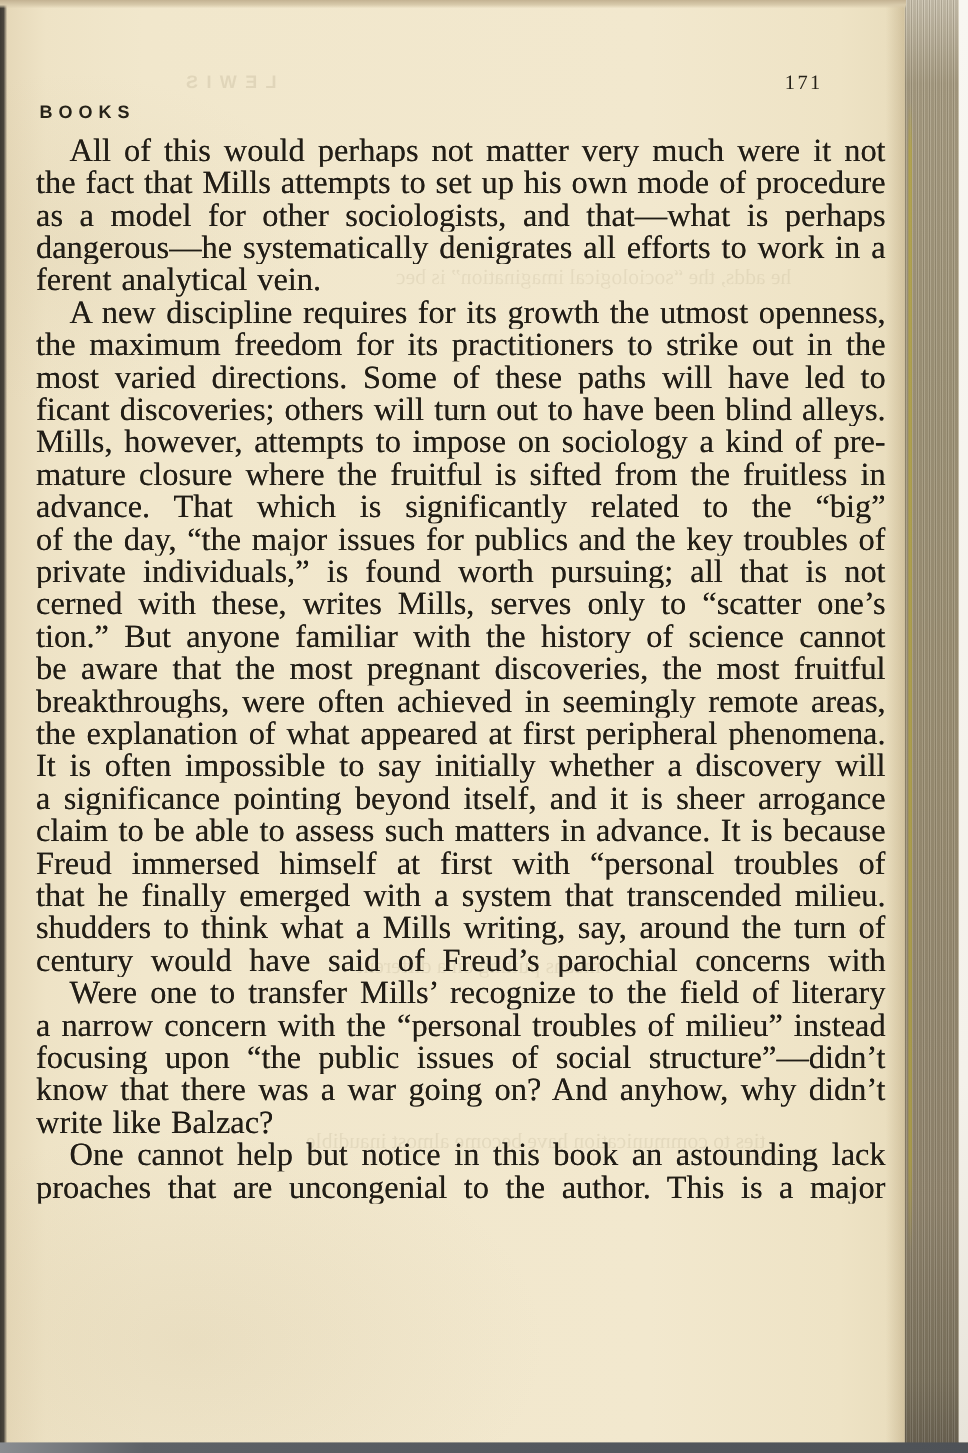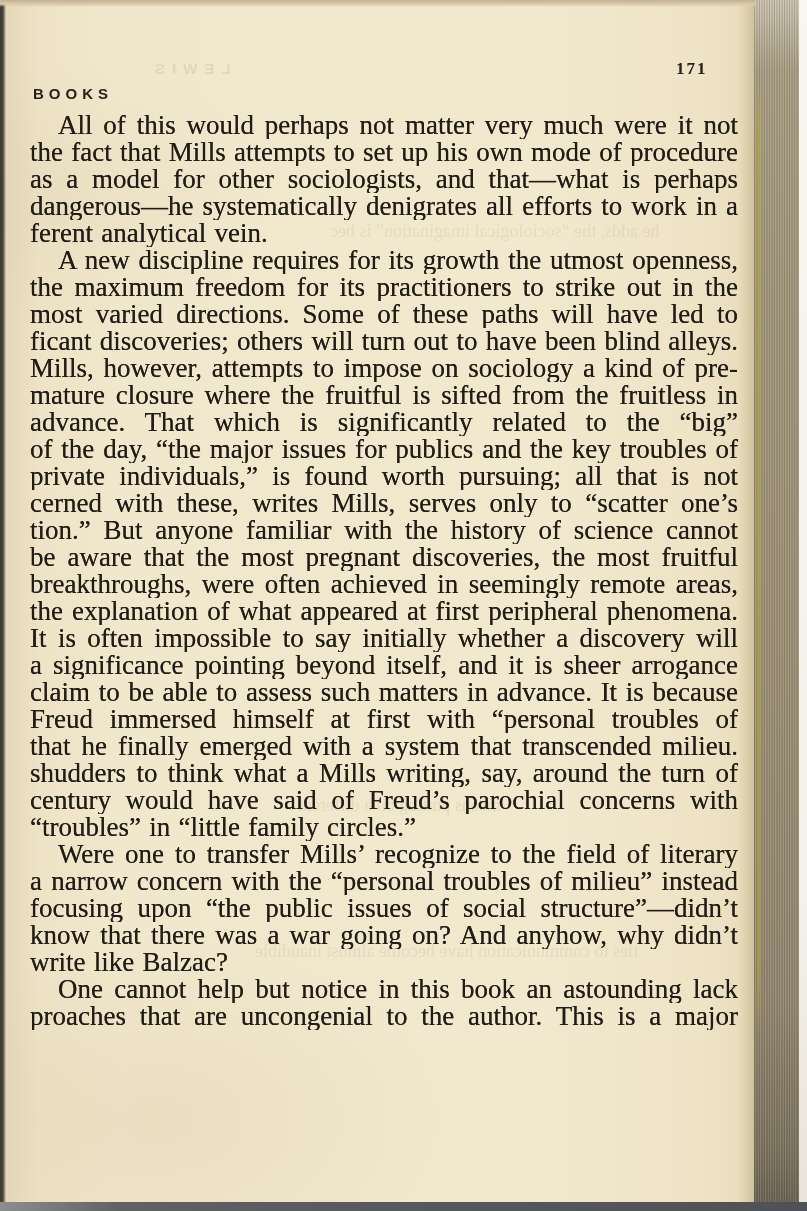--- a/index.html
+++ b/index.html
@@ -51,22 +51,22 @@
   }
   
   .running-head{position:absolute;left:0;top:0;width:754px;height:0;}
   .books{
     position:absolute;left:33px;top:61px;
     font-family:"Liberation Sans", sans-serif;font-weight:700;font-size:15px;
     letter-spacing:5px;color:#262219;margin-top:24px;
   }
   .folio{
     position:absolute;left:654px;top:59px;
-    font-family:"Liberation Serif", serif;font-weight:700;font-size:17px;
-    letter-spacing:2px;color:#262219;margin-left:22px;
+    font-family:"Liberation Serif", serif;font-weight:400;font-size:17px;
+    letter-spacing:2px;color:#262219;
   }
   
   .text-block{
     position:absolute;left:30px;top:112px;width:708px;
     font-size:27px;line-height:27px;color:#211d16;
     text-shadow:0 0 .5px rgba(33,29,22,.85);
     word-spacing:1.5px;
   }
   .line{
     width:708px;white-space:normal;
@@ -124,21 +124,20 @@
         <div class="line">be aware that the most pregnant discoveries, the most fruitful</div>
         <div class="line">breakthroughs, were often achieved in seemingly remote areas, in</div>
         <div class="line">the explanation of what appeared at first peripheral phenomena.</div>
         <div class="line">It is often impossible to say initially whether a discovery will have</div>
         <div class="line">a significance pointing beyond itself, and it is sheer arrogance to</div>
         <div class="line">claim to be able to assess such matters in advance. It is because</div>
         <div class="line">Freud immersed himself at first with “personal troubles of milieu”</div>
         <div class="line">that he finally emerged with a system that transcended milieu. One</div>
         <div class="line">shudders to think what a Mills writing, say, around the turn of the</div>
         <div class="line">century would have said of Freud’s parochial concerns with</div>
-        <div class="line final">“troubles” in “little family circles.”</div>
         <div class="line indent">Were one to transfer Mills’ recognize to the field of literary</div>
         <div class="line">a narrow concern with the “personal troubles of milieu” instead of</div>
         <div class="line">focusing upon “the public issues of social structure”—didn’t she</div>
         <div class="line">know that there was a war going on? And anyhow, why didn’t she</div>
         <div class="line final">write like Balzac?</div>
         <div class="line indent">One cannot help but notice in this book an astounding lack of</div>
         <div class="line">proaches that are uncongenial to the author. This is a major reason</div>
       </div>
   </div>
 

